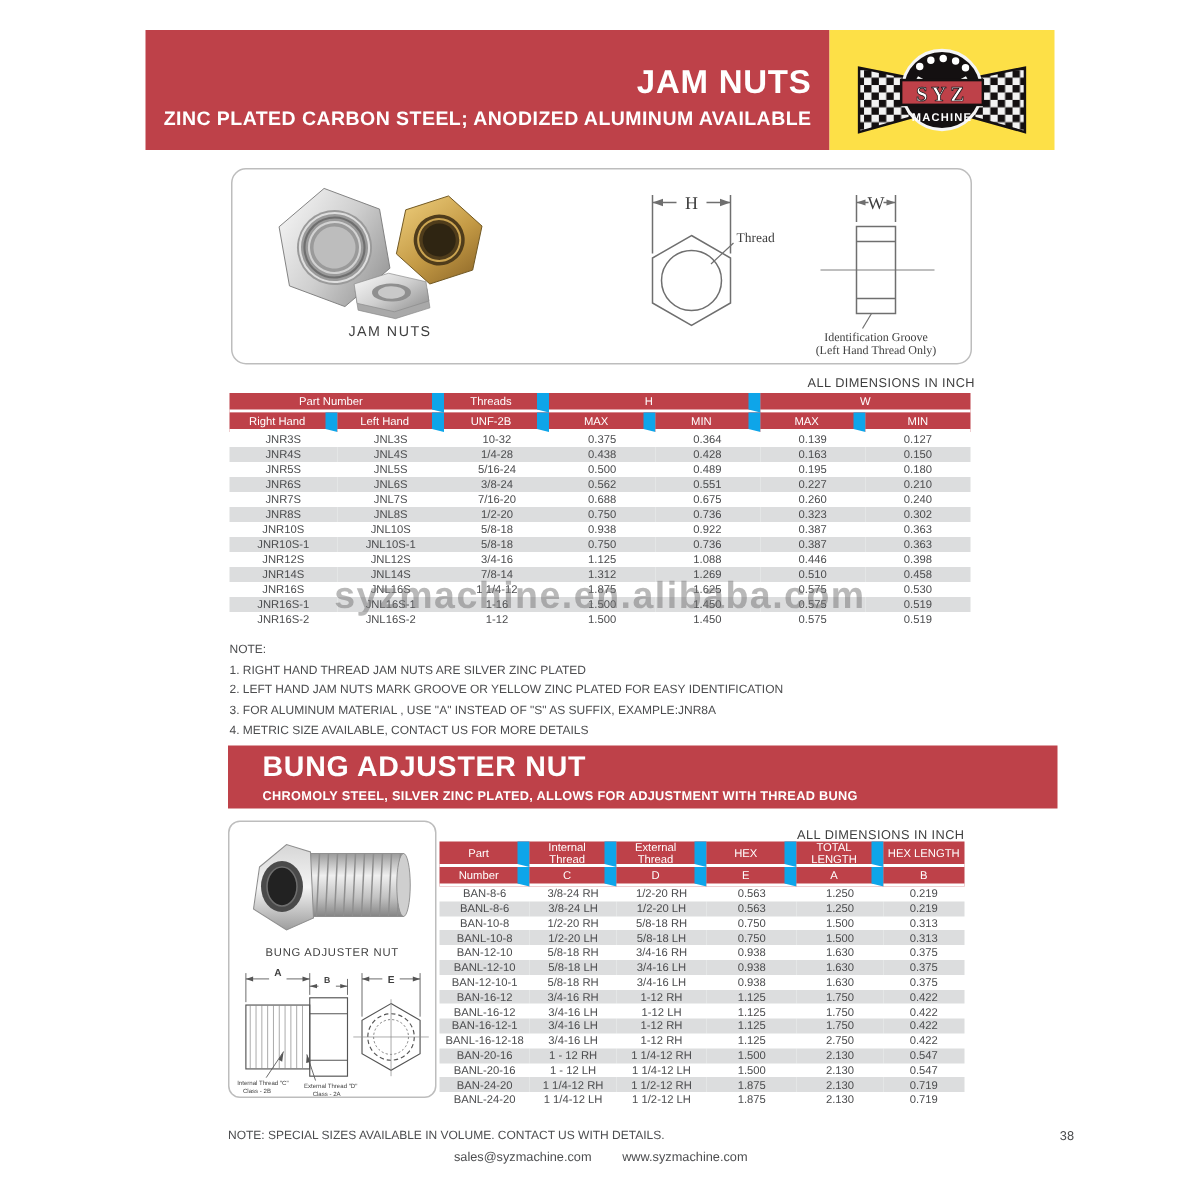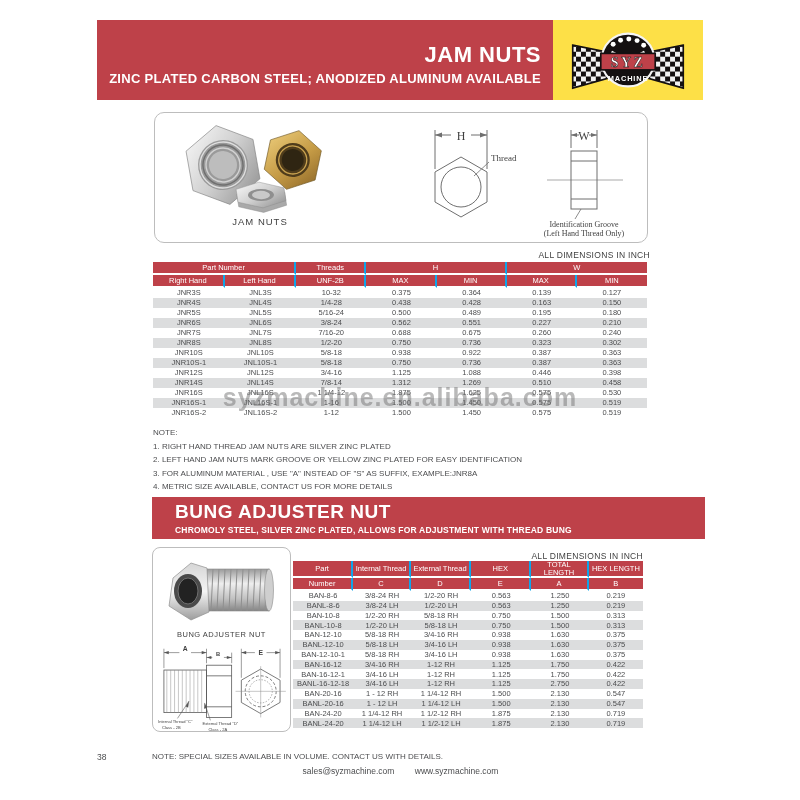--- a/index.html
+++ b/index.html
@@ -23,21 +23,21 @@
   .diagA{position:absolute;left:246px;top:4px;}
   .diagB{position:absolute;left:368px;top:4px;}
 
   .dimnote{position:absolute;font-size:8.5px;color:#3f3f3f;letter-spacing:.3px;}
   .dimnote1{right:150px;top:250px;}
   .dimnote2{right:157px;top:551px;}
 
   
   table{border-collapse:separate;border-spacing:0;table-layout:fixed;}
   th{background:#BE4149;color:#fff;font-weight:normal;font-size:7.5px;line-height:1;
-     border-right:2px solid #0ea5e9;border-bottom:2px solid #fff;padding:0;height:11px;}
+     border-right:8px solid #0ea5e9;border-bottom:2px solid #fff;padding:0;height:11px;}
   th:last-child{border-right:none;}
   td{font-size:7.5px;line-height:1;text-align:center;padding:0;height:10px;color:#4c4d4f;}
   tbody tr:nth-child(even){background:#DCDDDE;}
   .tbl1{position:absolute;left:153px;top:262px;width:494px;}
   .tbl1 table{width:100%;}
   .tbl2{position:absolute;left:293px;top:561px;width:350px;}
   .tbl2 table{width:100%;}
   .tbl2 td{height:9.8px;}
 
   .watermark{position:absolute;left:120px;top:383px;width:560px;text-align:center;
@@ -57,21 +57,21 @@
   .panel2{position:absolute;left:152px;top:547px;width:139px;height:185px;background:#fff;
           border:1px solid #bdbdbd;border-radius:8px;box-sizing:border-box;}
   .bungcap{position:absolute;left:0;top:82px;width:137px;text-align:center;font-size:7.5px;
            letter-spacing:.5px;color:#3f3f3f;}
   .bungphoto{position:absolute;left:8px;top:6px;}
   .bungdraw{position:absolute;left:3px;top:93px;}
 
   .note2{position:absolute;left:152px;top:752px;font-size:8px;color:#4c4d4f;}
 
   
-  .pagenum{position:absolute;left:97px;top:752px;width:607px;text-align:left;font-size:8.5px;}
+  .pagenum{position:absolute;left:109px;top:752px;width:607px;text-align:right;font-size:8.5px;}
   .contacts{position:absolute;left:97px;top:766px;width:607px;text-align:center;font-size:8.5px;}
   .contacts span{margin:0 9px;}
 
   .serif{font-family:"Liberation Serif",serif;}
 </style>
 </head>
 <body>
 
 <div class="page">
 
@@ -542,20 +542,28 @@
           </tr>
           <tr>
             <td>BAN-16-12</td>
             <td>3/4-16 RH</td>
             <td>1-12 RH</td>
             <td>1.125</td>
             <td>1.750</td>
             <td>0.422</td>
           </tr>
           <tr>
+            <td>BANL-16-12</td>
+            <td>3/4-16 LH</td>
+            <td>1-12 LH</td>
+            <td>1.125</td>
+            <td>1.750</td>
+            <td>0.422</td>
+          </tr>
+          <tr>
             <td>BAN-16-12-1</td>
             <td>3/4-16 LH</td>
             <td>1-12 RH</td>
             <td>1.125</td>
             <td>1.750</td>
             <td>0.422</td>
           </tr>
           <tr>
             <td>BANL-16-12-18</td>
             <td>3/4-16 LH</td>

